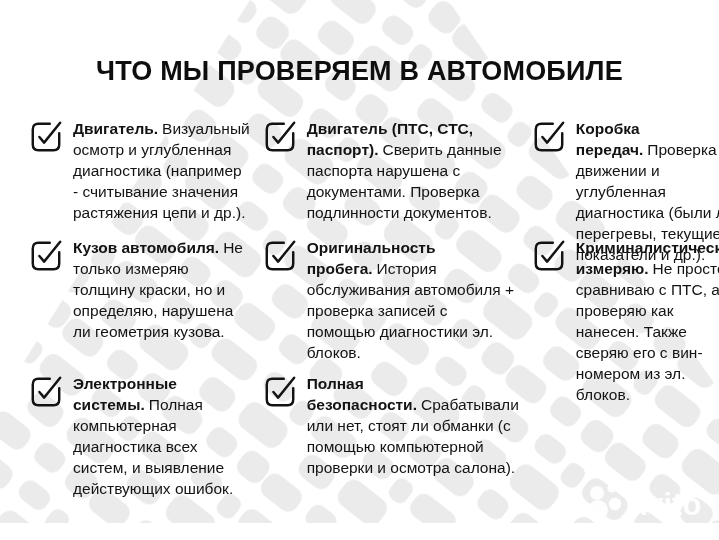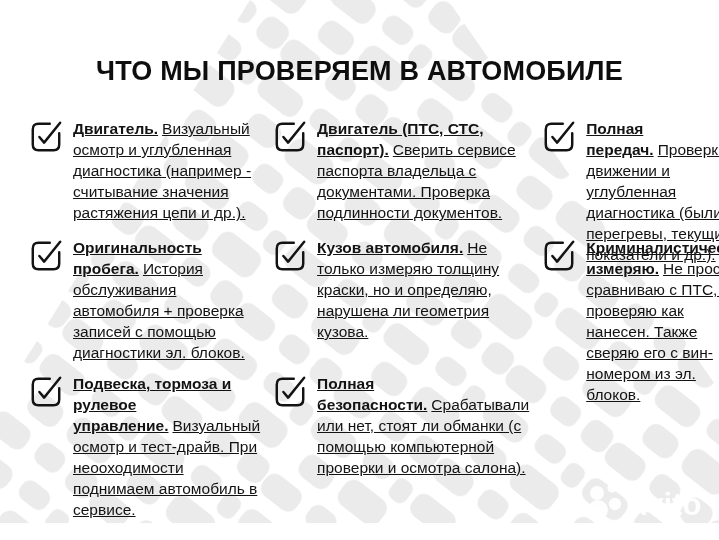--- a/index.html
+++ b/index.html
@@ -49,21 +49,20 @@
   .check-icon {
     flex: 0 0 auto;
     margin-right: 9px;
     margin-top: 1px;
   }
   .item-text {
     margin: 0;
     font-size: 15.5px;
     line-height: 21px;
     color: #131313;
-    text-decoration: underline;
   }
   .item-text .lead {
     font-weight: 700;
     margin-right: 4px;
   }
   .item-text .body {
     font-weight: 400;
   }
   .watermark {
     position: absolute;
@@ -111,63 +110,63 @@
           <path d="M 12 19 L 17 25 L 34 4" fill="none" stroke="#131313" stroke-width="2.6" stroke-linecap="round" stroke-linejoin="round"></path>
         </svg>
         <p class="item-text"><span class="lead">Двигатель.</span><span class="body">Визуальный осмотр и углубленная диагностика (например - считывание значения растяжения цепи и др.).</span></p>
       </div>
 
       <div class="item">
         <svg class="check-icon" width="36" height="34" viewBox="0 0 38 36" aria-hidden="true">
           <path d="M 23 5 H 11 Q 5 5 5 11 V 27 Q 5 33 11 33 H 27 Q 33 33 33 27 V 15" fill="none" stroke="#131313" stroke-width="2.6" stroke-linecap="round"></path>
           <path d="M 12 19 L 17 25 L 34 4" fill="none" stroke="#131313" stroke-width="2.6" stroke-linecap="round" stroke-linejoin="round"></path>
         </svg>
-        <p class="item-text"><span class="lead">Двигатель (ПТС, СТС, паспорт).</span><span class="body">Сверить сервисе паспорта владельца с документами. Проверка подлинности документов.</span></p>
+        <p class="item-text"><span class="lead">Двигатель (ПТС, СТС, паспорт).</span><span class="body">Сверить данные паспорта нарушена с документами. Проверка подлинности документов.</span></p>
       </div>
 
       <div class="item">
         <svg class="check-icon" width="36" height="34" viewBox="0 0 38 36" aria-hidden="true">
           <path d="M 23 5 H 11 Q 5 5 5 11 V 27 Q 5 33 11 33 H 27 Q 33 33 33 27 V 15" fill="none" stroke="#131313" stroke-width="2.6" stroke-linecap="round"></path>
           <path d="M 12 19 L 17 25 L 34 4" fill="none" stroke="#131313" stroke-width="2.6" stroke-linecap="round" stroke-linejoin="round"></path>
         </svg>
-        <p class="item-text"><span class="lead">Полная передач.</span><span class="body">Проверка в движении и углубленная диагностика (были ли перегревы, текущие показатели и др.).</span></p>
+        <p class="item-text"><span class="lead">Коробка передач.</span><span class="body">Проверка в движении и углубленная диагностика (были ли перегревы, текущие показатели и др.).</span></p>
+      </div>
+
+      <div class="item">
+        <svg class="check-icon" width="36" height="34" viewBox="0 0 38 36" aria-hidden="true">
+          <path d="M 23 5 H 11 Q 5 5 5 11 V 27 Q 5 33 11 33 H 27 Q 33 33 33 27 V 15" fill="none" stroke="#131313" stroke-width="2.6" stroke-linecap="round"></path>
+          <path d="M 12 19 L 17 25 L 34 4" fill="none" stroke="#131313" stroke-width="2.6" stroke-linecap="round" stroke-linejoin="round"></path>
+        </svg>
+        <p class="item-text"><span class="lead">Кузов автомобиля.</span><span class="body">Не только измеряю толщину краски, но и определяю, нарушена ли геометрия кузова.</span></p>
       </div>
 
       <div class="item">
         <svg class="check-icon" width="36" height="34" viewBox="0 0 38 36" aria-hidden="true">
           <path d="M 23 5 H 11 Q 5 5 5 11 V 27 Q 5 33 11 33 H 27 Q 33 33 33 27 V 15" fill="none" stroke="#131313" stroke-width="2.6" stroke-linecap="round"></path>
           <path d="M 12 19 L 17 25 L 34 4" fill="none" stroke="#131313" stroke-width="2.6" stroke-linecap="round" stroke-linejoin="round"></path>
         </svg>
         <p class="item-text"><span class="lead">Оригинальность пробега.</span><span class="body">История обслуживания автомобиля + проверка записей с помощью диагностики эл. блоков.</span></p>
       </div>
 
       <div class="item">
         <svg class="check-icon" width="36" height="34" viewBox="0 0 38 36" aria-hidden="true">
           <path d="M 23 5 H 11 Q 5 5 5 11 V 27 Q 5 33 11 33 H 27 Q 33 33 33 27 V 15" fill="none" stroke="#131313" stroke-width="2.6" stroke-linecap="round"></path>
           <path d="M 12 19 L 17 25 L 34 4" fill="none" stroke="#131313" stroke-width="2.6" stroke-linecap="round" stroke-linejoin="round"></path>
         </svg>
-        <p class="item-text"><span class="lead">Кузов автомобиля.</span><span class="body">Не только измеряю толщину краски, но и определяю, нарушена ли геометрия кузова.</span></p>
+        <p class="item-text"><span class="lead">Криминалистическая измеряю.</span><span class="body">Не просто сравниваю с ПТС, а проверяю как нанесен. Также сверяю его с вин-номером из эл. блоков.</span></p>
       </div>
 
       <div class="item">
         <svg class="check-icon" width="36" height="34" viewBox="0 0 38 36" aria-hidden="true">
           <path d="M 23 5 H 11 Q 5 5 5 11 V 27 Q 5 33 11 33 H 27 Q 33 33 33 27 V 15" fill="none" stroke="#131313" stroke-width="2.6" stroke-linecap="round"></path>
           <path d="M 12 19 L 17 25 L 34 4" fill="none" stroke="#131313" stroke-width="2.6" stroke-linecap="round" stroke-linejoin="round"></path>
         </svg>
-        <p class="item-text"><span class="lead">Криминалистическая измеряю.</span><span class="body">Не просто сравниваю с ПТС, а проверяю как нанесен. Также сверяю его с вин-номером из эл. блоков.</span></p>
+        <p class="item-text"><span class="lead">Электронные системы.</span><span class="body">Полная компьютерная диагностика всех систем, и выявление действующих ошибок.</span></p>
       </div>
 
-
-      <div class="item">
-        <svg class="check-icon" width="36" height="34" viewBox="0 0 38 36" aria-hidden="true">
-          <path d="M 23 5 H 11 Q 5 5 5 11 V 27 Q 5 33 11 33 H 27 Q 33 33 33 27 V 15" fill="none" stroke="#131313" stroke-width="2.6" stroke-linecap="round"></path>
-          <path d="M 12 19 L 17 25 L 34 4" fill="none" stroke="#131313" stroke-width="2.6" stroke-linecap="round" stroke-linejoin="round"></path>
-        </svg>
-        <p class="item-text"><span class="lead">Подвеска, тормоза и рулевое управление.</span><span class="body">Визуальный осмотр и тест-драйв. При неооходимости поднимаем автомобиль в сервисе.</span></p>
-      </div>
 
       <div class="item">
         <svg class="check-icon" width="36" height="34" viewBox="0 0 38 36" aria-hidden="true">
           <path d="M 23 5 H 11 Q 5 5 5 11 V 27 Q 5 33 11 33 H 27 Q 33 33 33 27 V 15" fill="none" stroke="#131313" stroke-width="2.6" stroke-linecap="round"></path>
           <path d="M 12 19 L 17 25 L 34 4" fill="none" stroke="#131313" stroke-width="2.6" stroke-linecap="round" stroke-linejoin="round"></path>
         </svg>
         <p class="item-text"><span class="lead">Полная безопасности.</span><span class="body">Срабатывали или нет, стоят ли обманки (с помощью компьютерной проверки и осмотра салона).</span></p>
       </div>
 
     </div>

